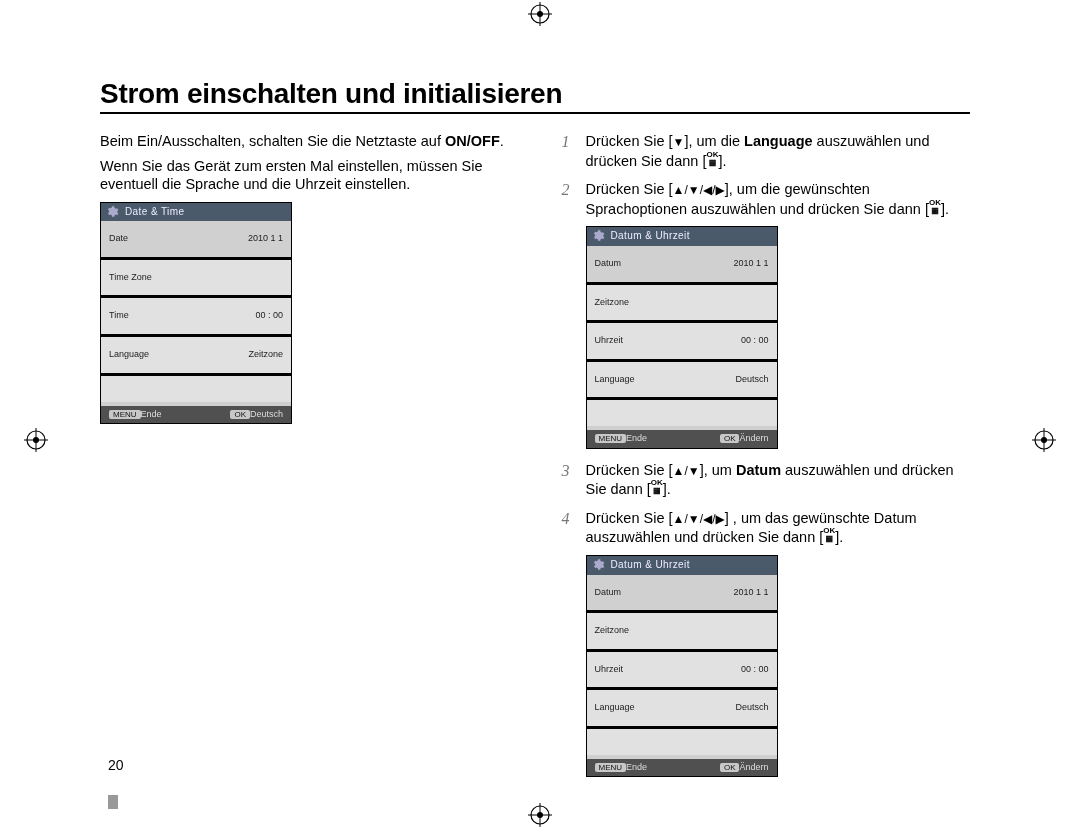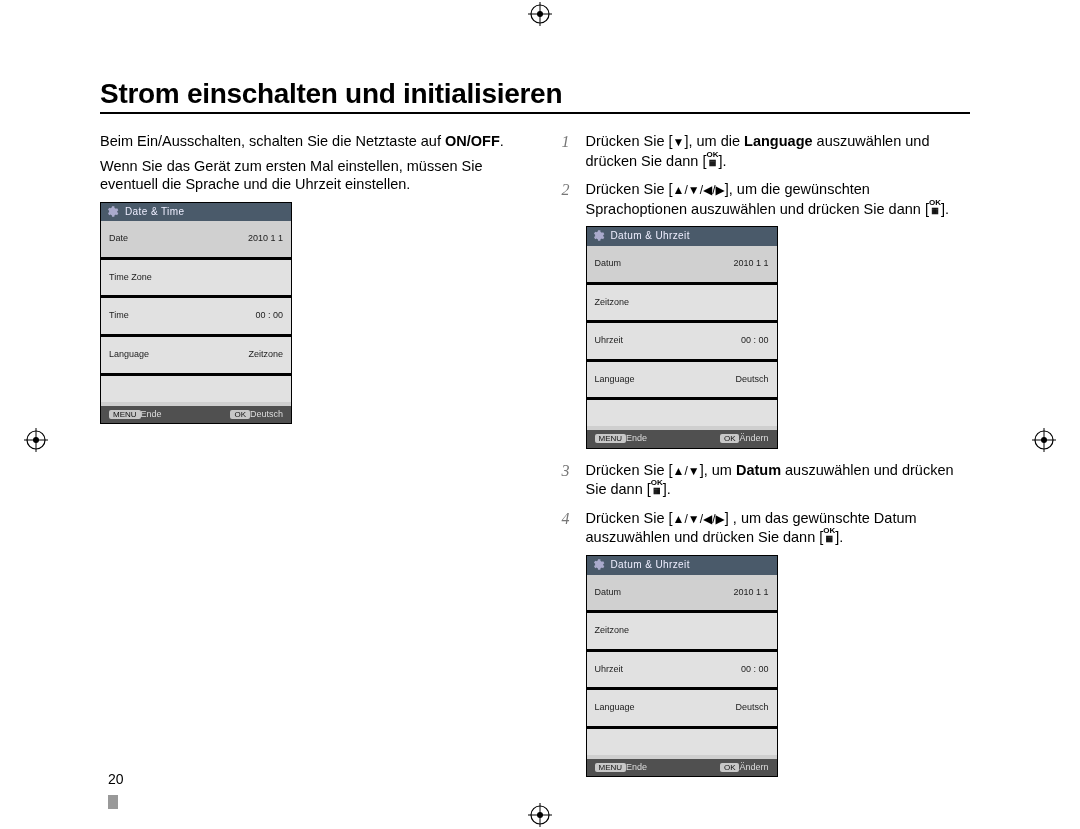--- a/index.html
+++ b/index.html
@@ -114,21 +114,21 @@
   .screen .ftr .btn {
     background:#c8c8c8;
     color:#111;
     border-radius:2px;
     padding: 0 4px;
     font-size:8px;
   }
   .pagenum {
     position:absolute;
     left:108px;
-    bottom:42px;
+    bottom:56px;
     font-size:14px;
   }
   .pagetab {
     position:absolute;
     left:108px;
     bottom:20px;
     width:10px; height:14px;
     background:#999;
   }
 </style>

